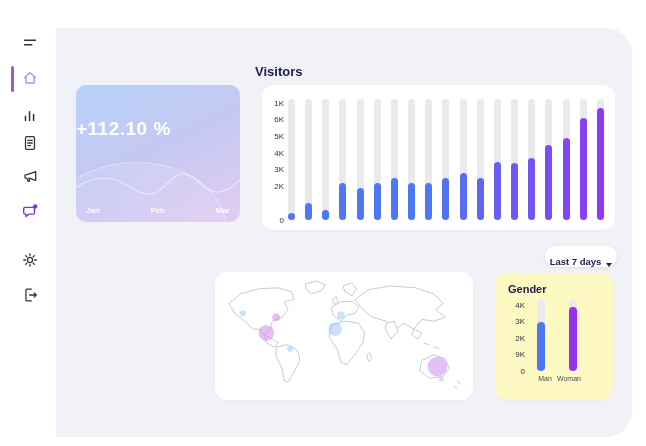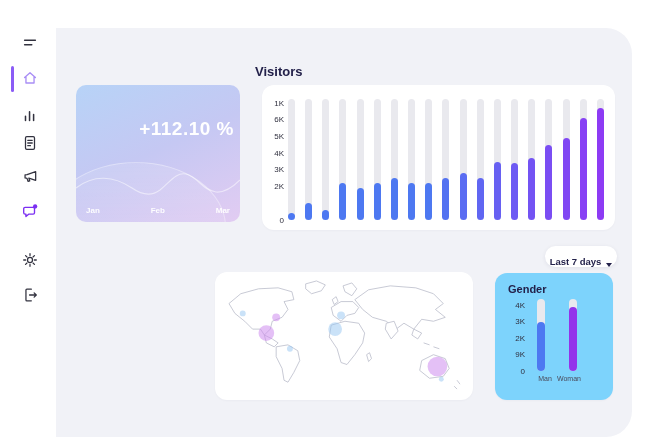--- a/index.html
+++ b/index.html
@@ -17,21 +17,21 @@
   
   .panel { position:absolute; left:56px; top:28px; width:576px; height:409px; background:#f1f2f7; border-radius:0 26px 26px 0; }
 
   
   .logo { position:absolute; left:32px; top:8px; display:flex; align-items:center; gap:7px; cursor:pointer; }
   .logo-text { font-size:16.5px; font-weight:800; color:#23214a; letter-spacing:.2px; }
 
   
   .growth-card { position:absolute; left:20px; top:57px; width:164px; height:137px; border-radius:10px; overflow:hidden;
     background:linear-gradient(155deg, #b7d3f7 0%, #c5c8f3 48%, #e2ccf2 100%); }
-  .growth-value { position:absolute; left:0; right:6px; top:33px; text-align:right; font-size:19px; font-weight:700; color:#fff; letter-spacing:.5px; }
+  .growth-value { position:absolute; left:0; right:6px; top:33px; text-align:left; font-size:19px; font-weight:700; color:#fff; letter-spacing:.5px; }
   .growth-wave { position:absolute; left:0; bottom:18px; width:164px; height:52px; }
   .growth-dome { position:absolute; left:-30px; bottom:-70px; width:180px; height:130px; border-radius:50%;
     border:1px solid rgba(255,255,255,.35); background:linear-gradient(rgba(255,255,255,.14), rgba(255,255,255,0)); }
   .growth-months { position:absolute; left:10px; right:10px; bottom:7px; display:flex; justify-content:space-between;
     font-size:8px; font-weight:700; color:rgba(255,255,255,.95); }
 
   
   .visitors-title { position:absolute; left:199px; top:36px; font-size:13px; font-weight:700; color:#23214a; }
   .chart-card { position:absolute; left:206px; top:57px; width:353px; height:145px; background:#fff; border-radius:12px;
     box-shadow:0 1px 2px rgba(20,20,50,.03); }
@@ -56,21 +56,21 @@
   .donut-pct { font-size:13px; font-weight:700; color:#23214a; }
   .donut-label { font-size:7.5px; color:#a6abc0; margin-top:1px; }
   .adduser { position:absolute; right:8px; bottom:8px; color:#d5d8e4; }
 
   
   .map-card { position:absolute; left:159px; top:244px; width:258px; height:128px; background:#fff; border-radius:12px; overflow:hidden;
     box-shadow:0 1px 2px rgba(20,20,50,.03); }
   .map-card svg { position:absolute; left:6px; top:6px; }
 
   
-  .gender-card { position:absolute; left:439px; top:245px; width:118px; height:127px; background:#7dd3fc; border-radius:12px;
+  .gender-card { position:absolute; left:439px; top:245px; width:118px; height:127px; background:#fef9c3; border-radius:12px;
     box-shadow:0 1px 2px rgba(20,20,50,.03); }
   .gender-title { position:absolute; left:13px; top:10px; font-size:11px; font-weight:700; color:#23214a; }
   .g-ticks { position:absolute; left:10px; top:26px; width:20px; height:72px; }
   .g-ticks span { position:absolute; right:0; font-size:8px; font-weight:500; color:#2f2f3e; line-height:9px; }
   .g-bars { position:absolute; left:38px; top:26px; width:48px; height:72px; display:flex; justify-content:space-between; padding:0 4px; align-items:flex-end; }
   .gtrack { position:relative; width:8px; height:72px; background:#e9e9ee; border-radius:4px; }
   .gfill { position:absolute; bottom:0; left:0; width:8px; border-radius:4px; }
   .g-labels { position:absolute; left:38px; top:102px; width:48px; display:flex; justify-content:space-between; padding:0 0; }
   .g-labels span { width:50%; text-align:center; font-size:7px; color:#4a4a5a; }
 </style>

